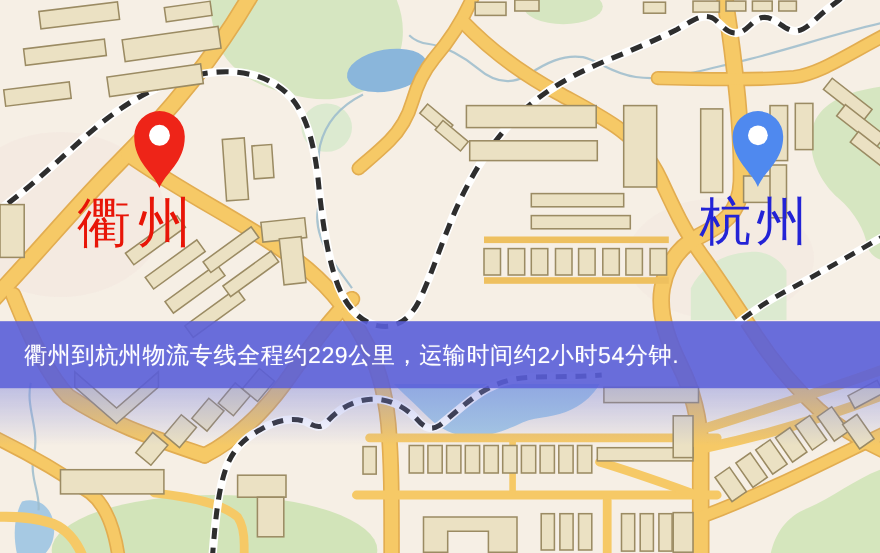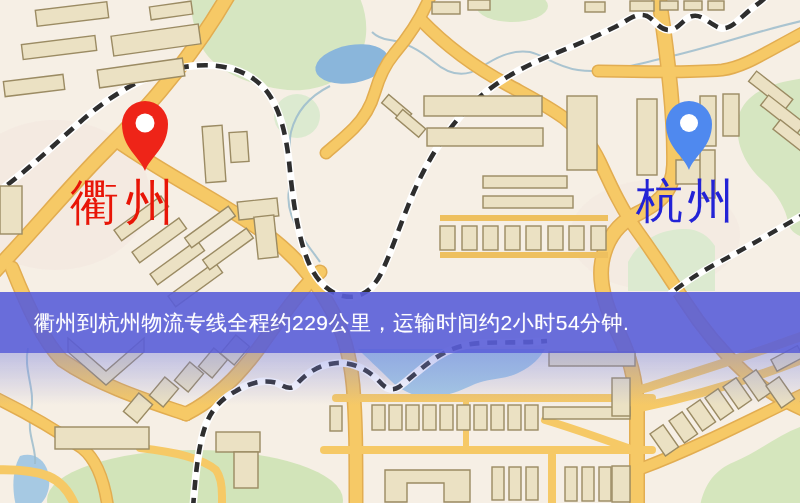--- a/index.html
+++ b/index.html
@@ -2,21 +2,21 @@
 <html><head>
 <meta charset="utf-8">
 <style>
   html,body{margin:0;padding:0;background:#e9e9e9;}
   .stage{position:relative;width:800px;height:503px;overflow:hidden;
          font-family:"Liberation Sans","DejaVu Sans",sans-serif;background:#f6efe5;}
   .stage svg{position:absolute;left:0;top:0;display:block;}
   .city-label{font-family:"Liberation Sans","DejaVu Sans",sans-serif;}
   .banner{position:absolute;left:0;top:292px;width:800px;height:61px;
           background:rgba(90,94,216,0.90);display:flex;align-items:center;z-index:5;}
-  .banner span{color:#ffffff;font-size:21px;letter-spacing:0.5px;padding-left:34px;
+  .banner span{color:#ffffff;font-size:21px;letter-spacing:0.5px;padding-left:22px;
                white-space:nowrap;text-shadow:0 0 1px rgba(255,255,255,.4);}
   .banner-glow{position:absolute;left:0;top:353px;width:800px;height:52px;z-index:4;
           background:linear-gradient(rgba(118,128,224,0.42),rgba(118,128,224,0));pointer-events:none;}
 </style>
 </head>
 <body>
 
 <div class="stage">
 <svg width="800" height="503" viewBox="0 0 800 503">
 

